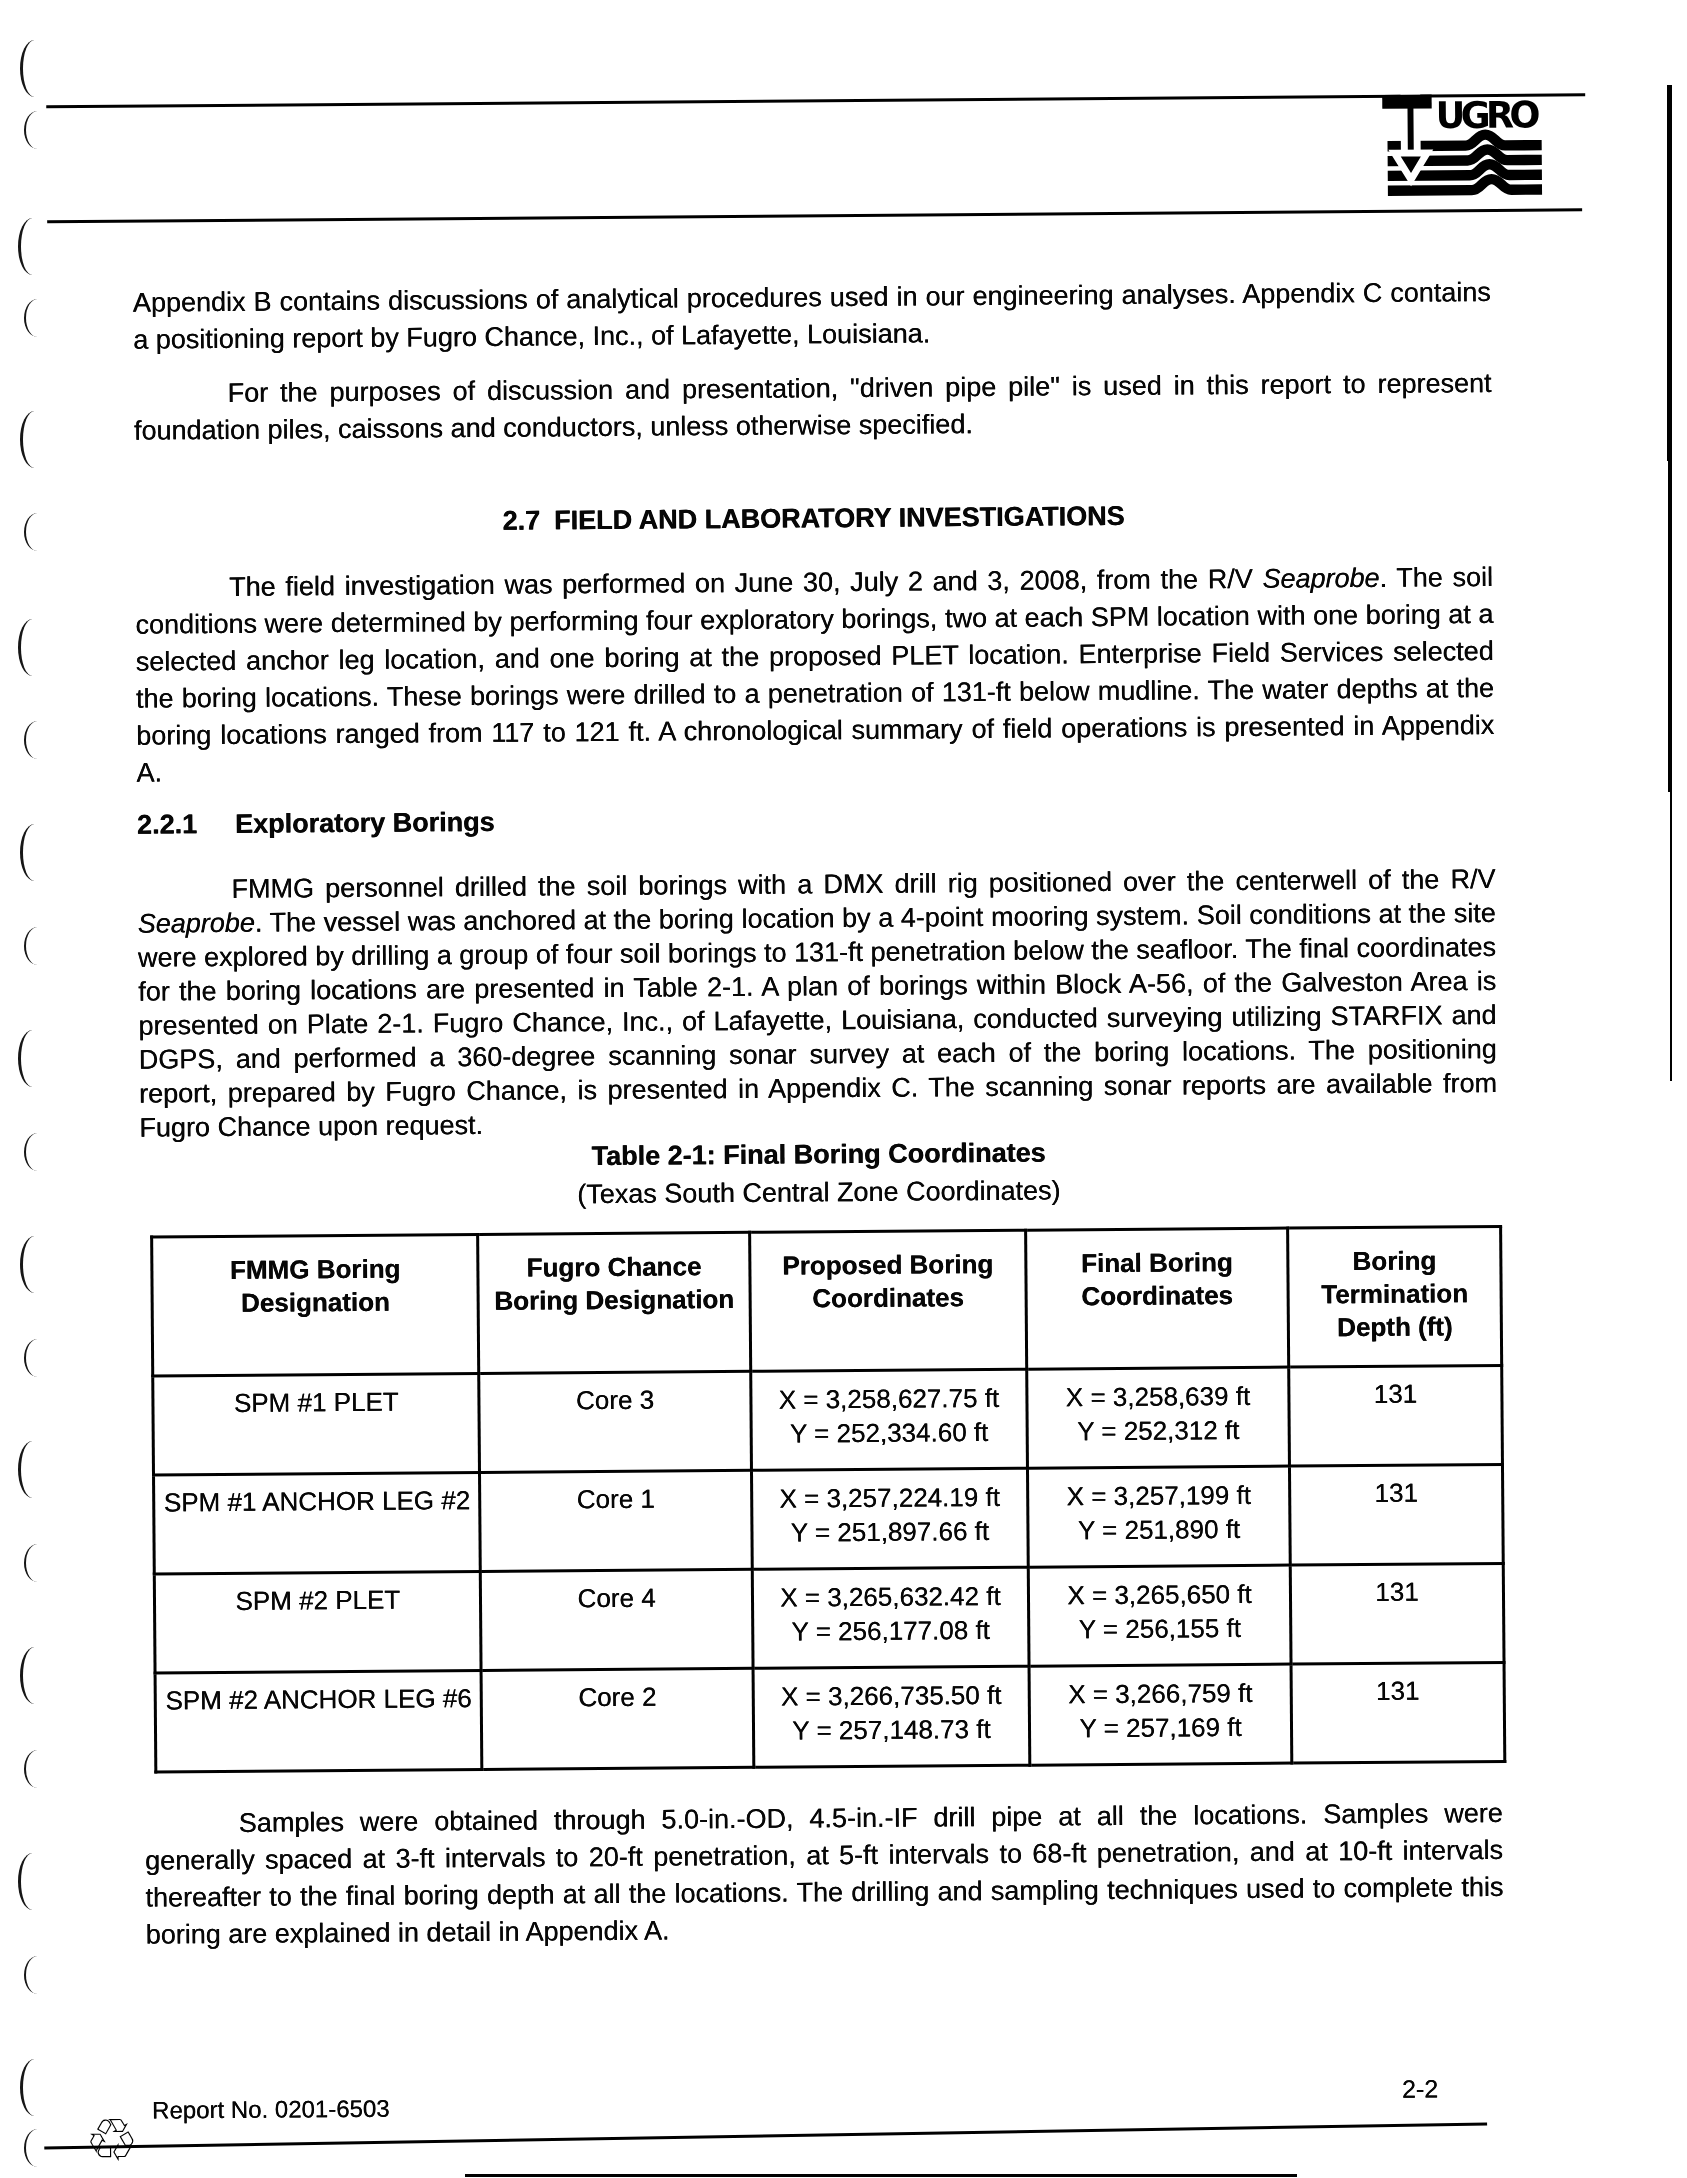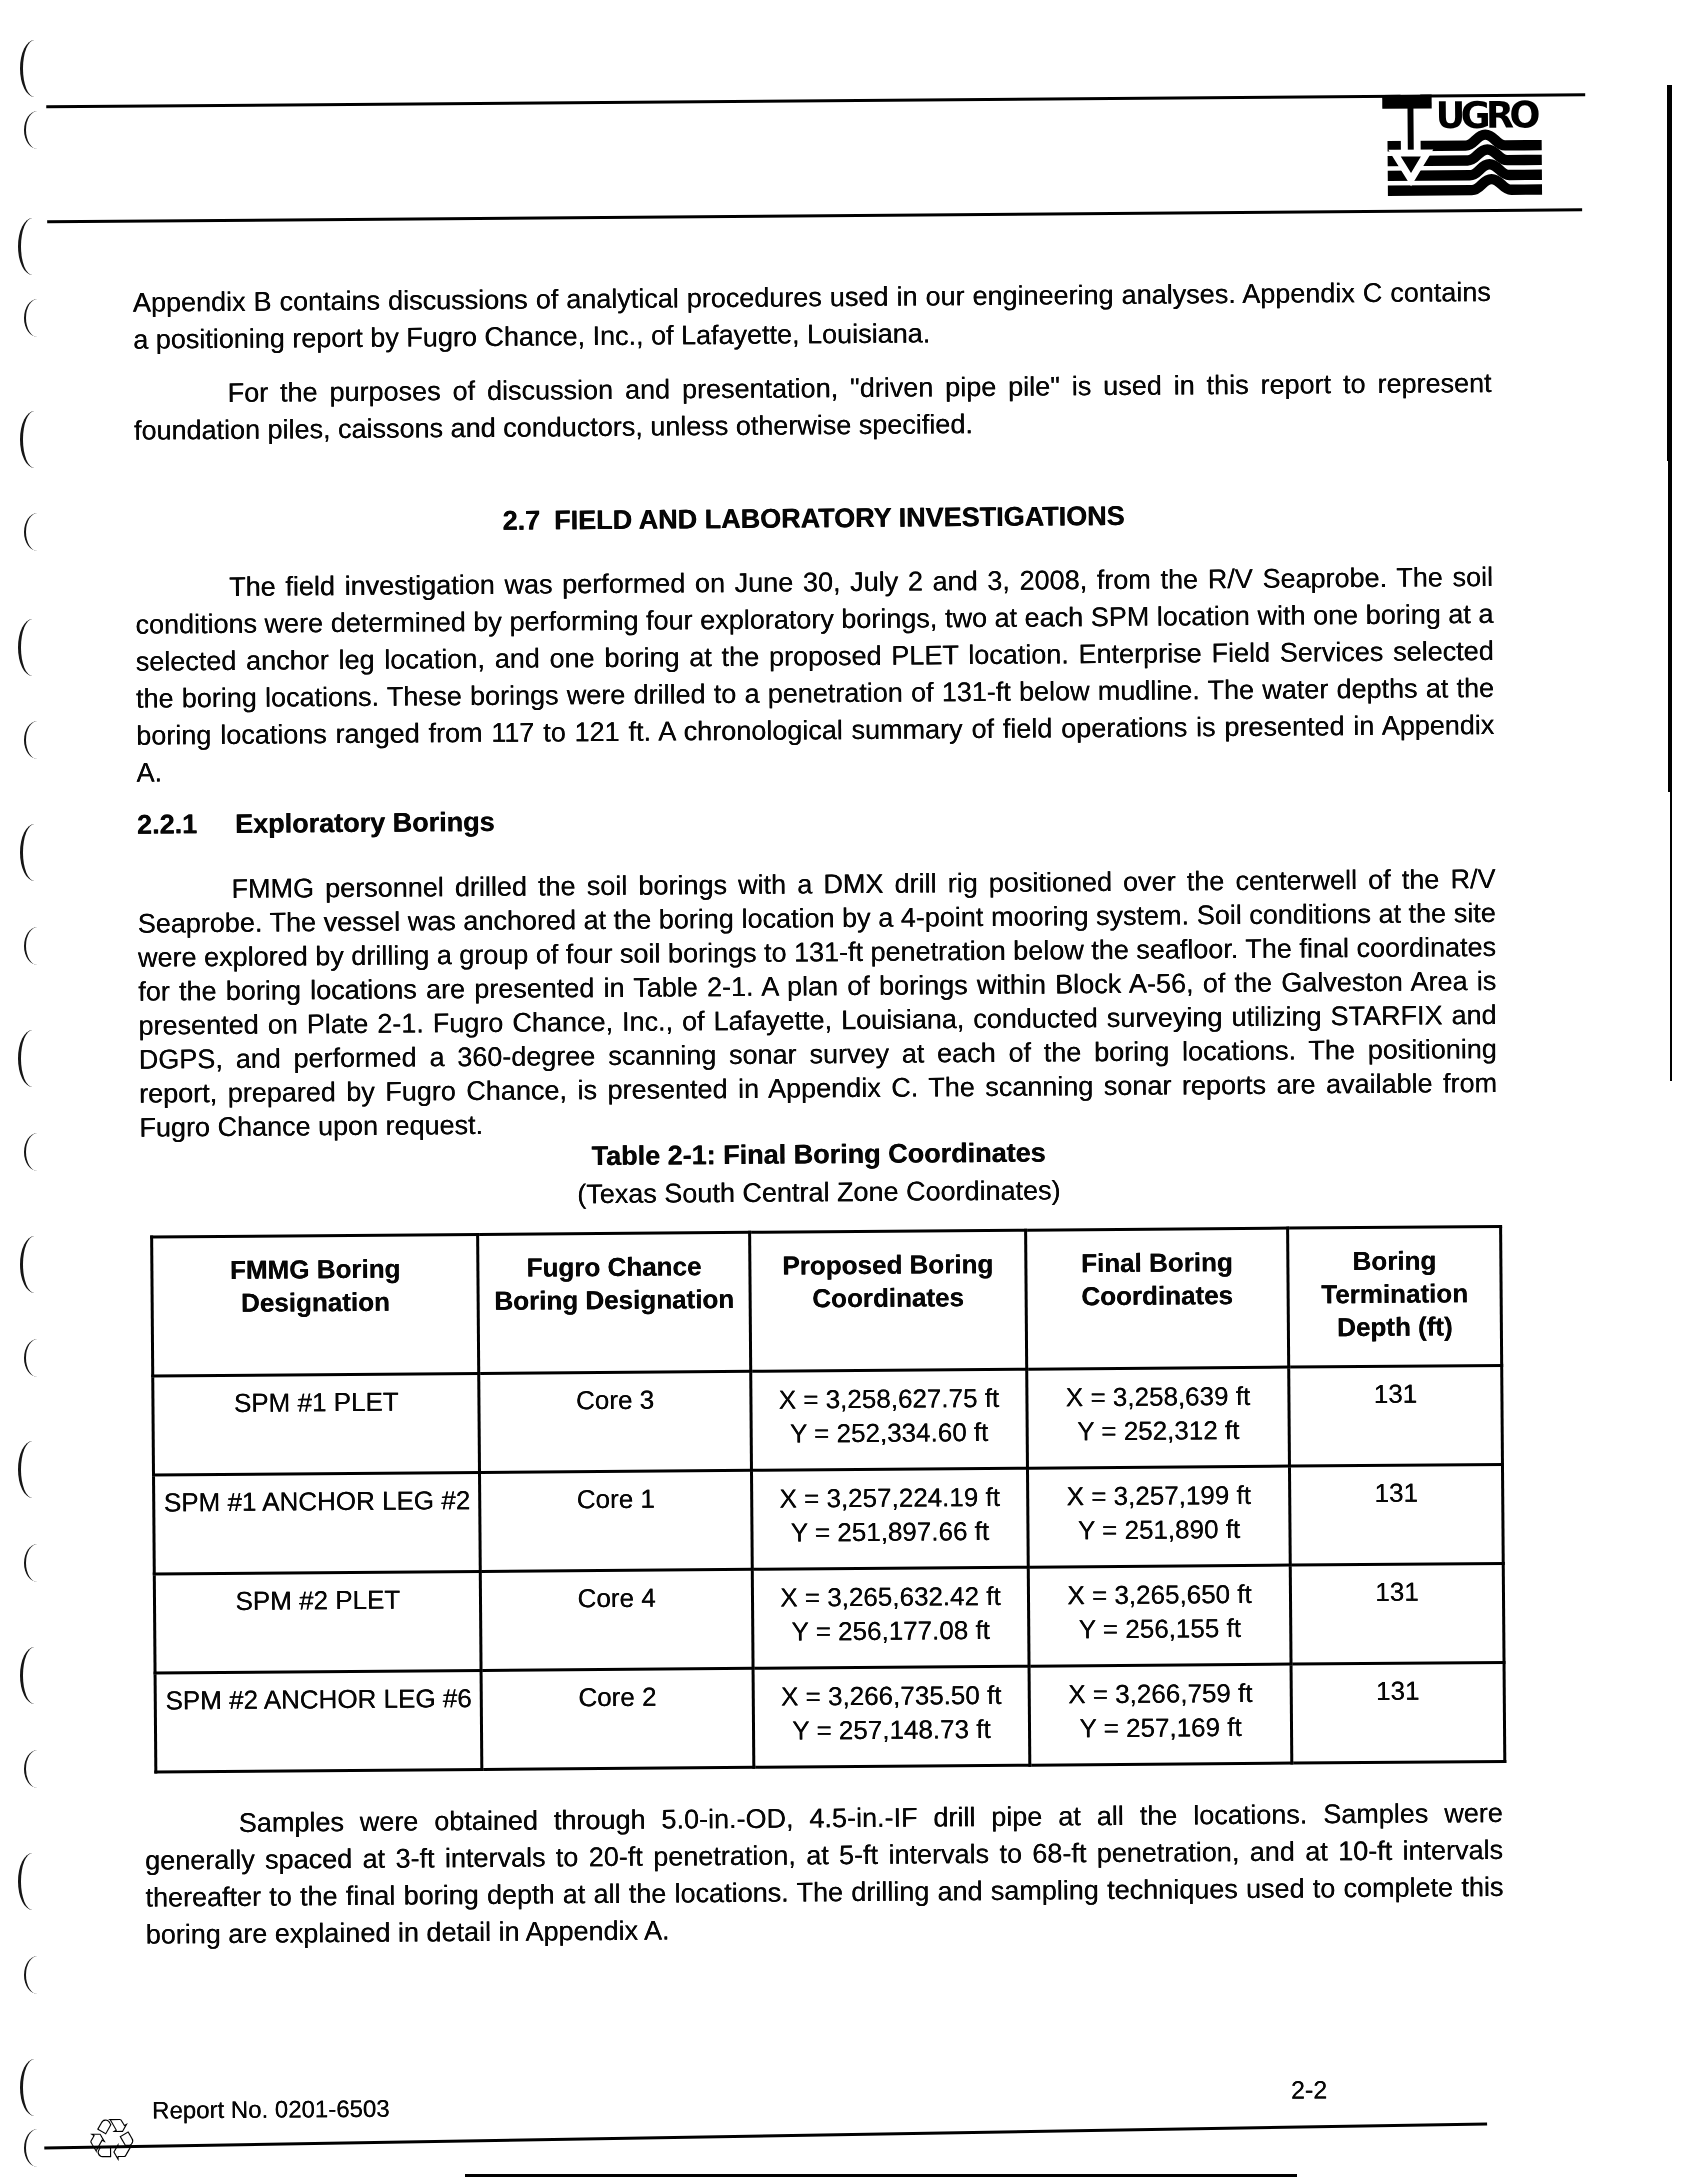--- a/index.html
+++ b/index.html
@@ -6,21 +6,21 @@
   .page{position:relative;width:1687px;height:2178px;background:#ffffff;overflow:hidden;
         font-family:"Liberation Sans","DejaVu Sans",sans-serif;color:#070707;padding-left:28px;}
   .skew{position:absolute;inset:0;transform:rotate(-0.45deg);transform-origin:50% 50%;}
   .txt{position:absolute;left:139px;width:1358px;font-size:27px;line-height:37px;
        text-align:justify;color:#070707;text-shadow:0.3px 0 0 #000;}
   .indent{text-indent:94px;}
   .tight{line-height:34px;}
   .heading{position:absolute;left:139px;width:1358px;font-weight:bold;font-size:27px;
            text-shadow:0.4px 0 0 #000;}
   .center{text-align:center;}
-  .italic{}
+  .italic{font-style:italic;}
   .rule{position:absolute;background:#000;height:3px;}
   .vline{position:absolute;background:#000;}
   
   .scanmark{position:absolute;width:13px;height:57px;border-left:3px solid #161616;
             border-radius:100% 0 0 100% / 55% 0 0 55%;}
   .scanmark.small{height:38px;border-left-width:2px;}
   
   table.boring{position:absolute;left:149px;top:1230px;width:1352px;border-collapse:collapse;
                table-layout:fixed;font-size:26px;text-shadow:0.3px 0 0 #000;}
   table.boring td,table.boring th{border:3px solid #000;text-align:center;vertical-align:top;
@@ -182,19 +182,19 @@
           <div class="coordline">Y = 257,169 ft</div>
         </td>
         <td>131</td>
       </tr>
     </tbody>
       </table>
 
     <div class="txt indent" style="top:1800px;">Samples were obtained through 5.0-in.-OD, 4.5-in.-IF drill pipe at all the locations.  Samples were generally spaced at 3-ft intervals to 20-ft penetration, at 5-ft intervals to 68-ft penetration, and at 10-ft intervals thereafter to the final boring depth at all the locations.  The drilling and sampling techniques used to complete this boring are explained in detail in Appendix A.</div>
 
     <div class="footer-text" style="left:144px;top:2091px;">Report No. 0201-6503</div>
-    <div class="pagenum" style="left:1283px;top:2079px;">2-2</div>
+    <div class="pagenum" style="left:1394px;top:2079px;">2-2</div>
     <div class="rule" style="left:36px;top:2140px;width:1443px;transform:rotate(-0.5deg);transform-origin:left center;"></div>
     <div class="recycle">♲</div>
 
   </div>
 </div>
 
 
 </body></html>

